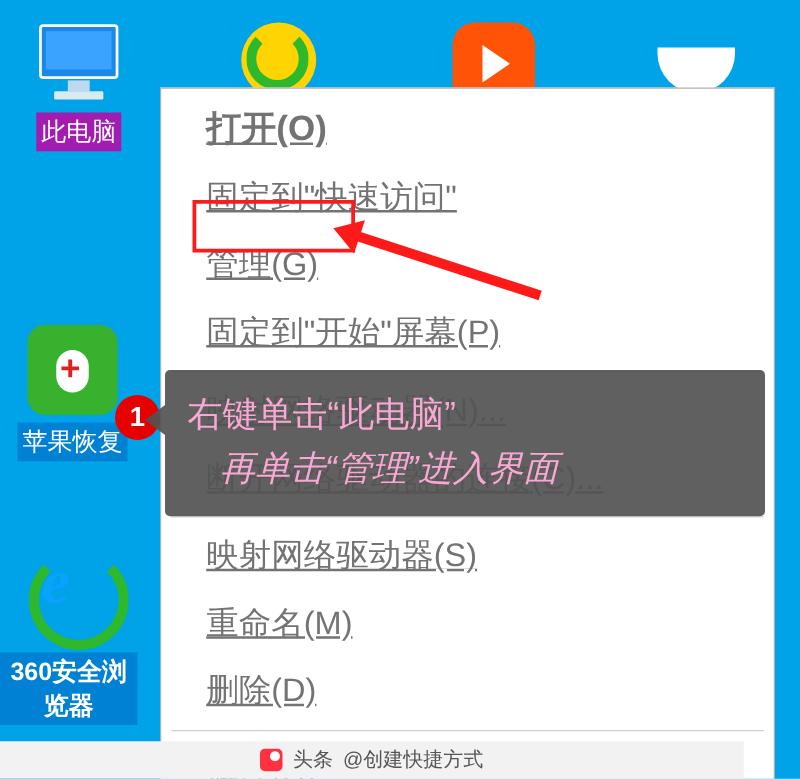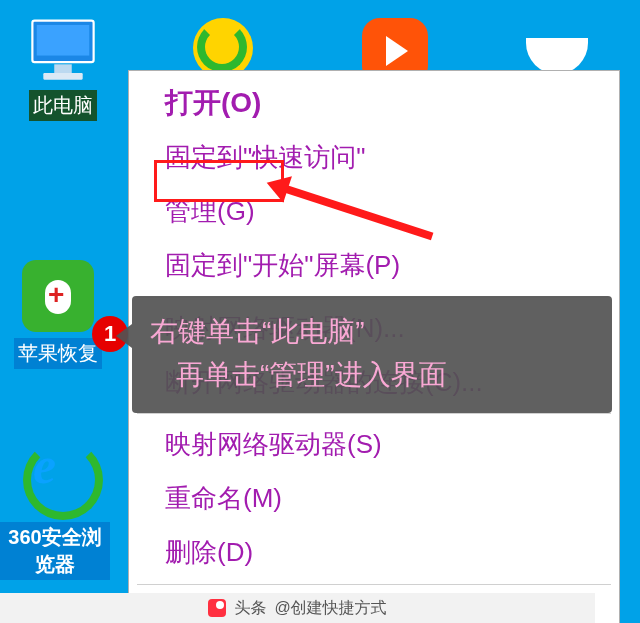--- a/index.html
+++ b/index.html
@@ -25,32 +25,32 @@
     .ic-bird .glyph::before{content:"";position:absolute;left:6px;top:20px;width:62px;height:36px;background:#fff;border-radius:0 0 36px 36px;}
     .desk-icon.apple{left:8px;top:260px;width:100px;}
     .apple .glyph{background:#38b12f;border-radius:14px;width:72px;height:72px;position:relative;}
     .apple .glyph::before{content:"";position:absolute;width:26px;height:34px;background:#fff;left:23px;top:20px;border-radius:13px;}
     .apple .glyph::after{content:"+";position:absolute;color:#d22;left:26px;top:19px;font-size:28px;font-weight:bold;}
     .desk-icon.safe{left:0;top:436px;width:110px;font-weight:bold;}
     .safe .glyph{width:80px;height:80px;position:relative;}
     .safe .glyph::before{content:"";position:absolute;left:8px;top:4px;width:64px;height:64px;border:8px solid #2eb82e;border-top-color:transparent;border-radius:50%;}
     .safe .glyph::after{content:"e";position:absolute;left:18px;top:0;color:#0aa2ff;font-size:52px;font-style:italic;font-family:Georgia,serif;font-weight:bold;}
     .lbl{display:inline-block;background:rgba(0,80,180,.4);padding:2px 4px;}
-    .pc-icon .lbl{background:#14532d;}
+    .pc-icon .lbl{background:#a21caf;}
     
     .menu{position:absolute;left:128px;top:70px;width:492px;background:#fff;border:1px solid #b0b0b0;padding:4px 0;}
-    .mi{font-size:26px;color:#a21caf;padding:10px 28px 10px 36px;cursor:default;line-height:1.3;}
+    .mi{font-size:26px;color:#737373;padding:10px 28px 10px 36px;cursor:default;line-height:1.3;text-decoration:underline;}
     .mi.bold{font-weight:700;font-size:28px;}
     .sep{border-top:1px solid #d0d0d0;margin:4px 8px;}
     .hl{position:absolute;border:3px solid #ff1a1a;left:154px;top:160px;width:130px;height:42px;pointer-events:none;}
     .arrow-line{position:absolute;width:160px;height:8px;background:#ff1a1a;left:280px;top:183px;transform:rotate(18deg);transform-origin:left center;}
     .arrow-line::before{content:"";position:absolute;left:-14px;top:-10px;border-right:22px solid #ff1a1a;border-top:14px solid transparent;border-bottom:14px solid transparent;}
     
     .callout{position:absolute;left:132px;top:296px;width:480px;background:rgba(82,82,82,.92);border-radius:4px;padding:14px 18px 16px;color:#f9a8d4;font-size:28px;line-height:1.55;}
-    .callout .line2{padding-left:26px;}
+    .callout .line2{padding-left:26px;font-style:italic;}
     .callout::before{content:"";position:absolute;left:-16px;top:28px;border-right:16px solid rgba(82,82,82,.92);border-top:12px solid transparent;border-bottom:12px solid transparent;}
     .step-badge{position:absolute;left:92px;top:316px;width:36px;height:36px;border-radius:50%;background:#e60000;color:#fff;font-size:22px;font-weight:bold;display:flex;align-items:center;justify-content:center;}
     
     .footer{position:absolute;left:0;bottom:0;width:595px;height:30px;background:#f2f2f2;display:flex;align-items:center;justify-content:center;gap:8px;color:#555;font-size:16px;}
     .footer .logo{width:18px;height:18px;background:#ff3040;border-radius:4px;position:relative;}
     .footer .logo::after{content:"";position:absolute;width:8px;height:8px;background:#fff;border-radius:50%;top:2px;left:8px;}
   </style>
 </head>
 <body>
 

